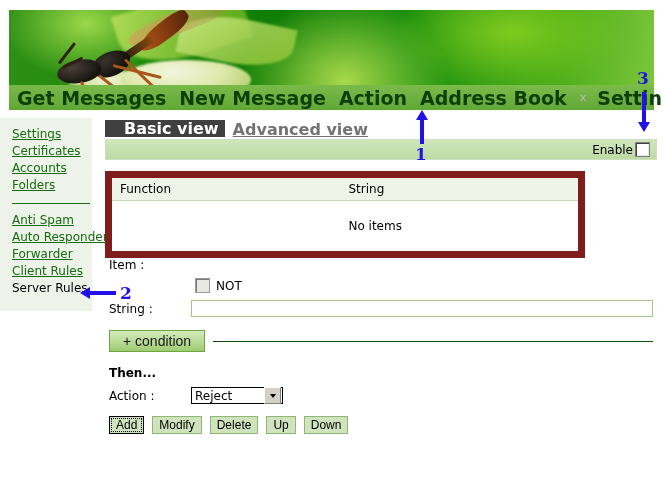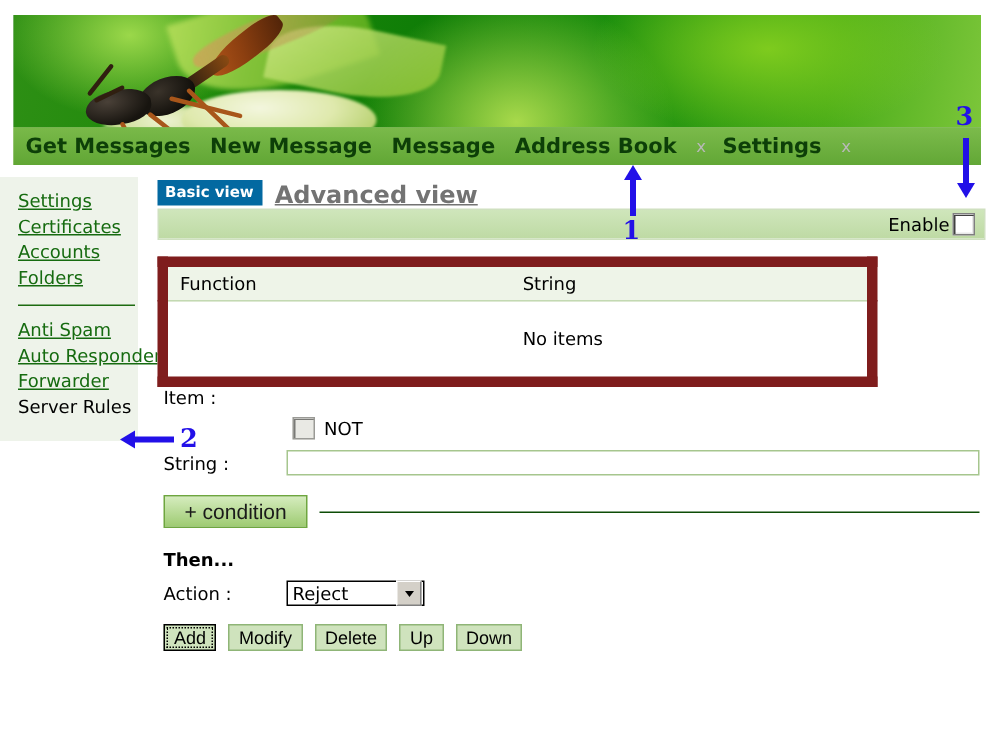--- a/index.html
+++ b/index.html
@@ -121,21 +121,21 @@
     background: linear-gradient(180deg, rgba(122,186,74,.92), rgba(96,166,52,.95)),
                 linear-gradient(90deg, #6fae3e 0%, #7cb74a 40%, #8fc45c 100%);
     display: flex;
     align-items: center;
     padding-left: 8px;
     box-sizing: border-box;
   }
   .navlink {
     color: #0d3f08;
     font-weight: bold;
-    font-size: 14px;
+    font-size: 19px;
     text-decoration: none;
     margin-right: 13px;
     cursor: pointer;
     white-space: nowrap;
   }
   .navx {
     color: #b9b9b9;
     font-size: 11px;
     margin-right: 11px;
   }
@@ -172,25 +172,25 @@
   }
 
   
   #main {
     position: absolute;
     left: 105px; top: 120px;
     width: 552px;
   }
   #tabs { display: flex; align-items: flex-end; height: 17px; }
   .tab-active {
-    background: #0369a1;
+    background: #404040;
     color: #ffffff;
     font-weight: bold;
-    font-size: 10px;
-    padding: 1px 6px 1px 5px;
+    font-size: 16px;
+    padding: 1px 6px 1px 19px;
     line-height: 15px;
     cursor: pointer;
   }
   .tab-link {
     color: #737373;
     font-weight: bold;
     font-size: 16px;
     text-decoration: underline;
     margin-left: 8px;
     line-height: 15px;
@@ -386,36 +386,37 @@
     <div class="w-leg" style="left:84px; top:48px; width:50px; transform:rotate(14deg);"></div>
     <div class="w-leg" style="left:96px; top:42px; width:46px; transform:rotate(44deg);"></div>
     <div class="w-ant" style="left:30px; top:46px; width:26px; transform:rotate(-52deg);"></div>
     <div class="w-ant" style="left:34px; top:50px; width:22px; transform:rotate(-26deg);"></div>
   </div>
 </div>
 
 <div id="navbar">
   <a class="navlink">Get Messages</a>
   <a class="navlink">New Message</a>
-  <a class="navlink">Message</a>
+  <a class="navlink">Action</a>
   <a class="navlink">Address Book</a>
   <span class="navx">x</span>
   <a class="navlink">Settings</a>
   <span class="navx">x</span>
 </div>
 
 <div id="sidebar">
   <a class="sb-link">Settings</a>
   <a class="sb-link">Certificates</a>
   <a class="sb-link">Accounts</a>
   <a class="sb-link">Folders</a>
   <div class="sb-div"></div>
   <a class="sb-link">Anti Spam</a>
   <a class="sb-link">Auto Responder</a>
   <a class="sb-link">Forwarder</a>
+  <a class="sb-link">Client Rules</a>
   <span class="sb-current">Server Rules</span>
 </div>
 
 <div id="main">
 
   <div id="tabs">
     <span class="tab-active">Basic view</span>
     <a class="tab-link">Advanced view</a>
   </div>
 

